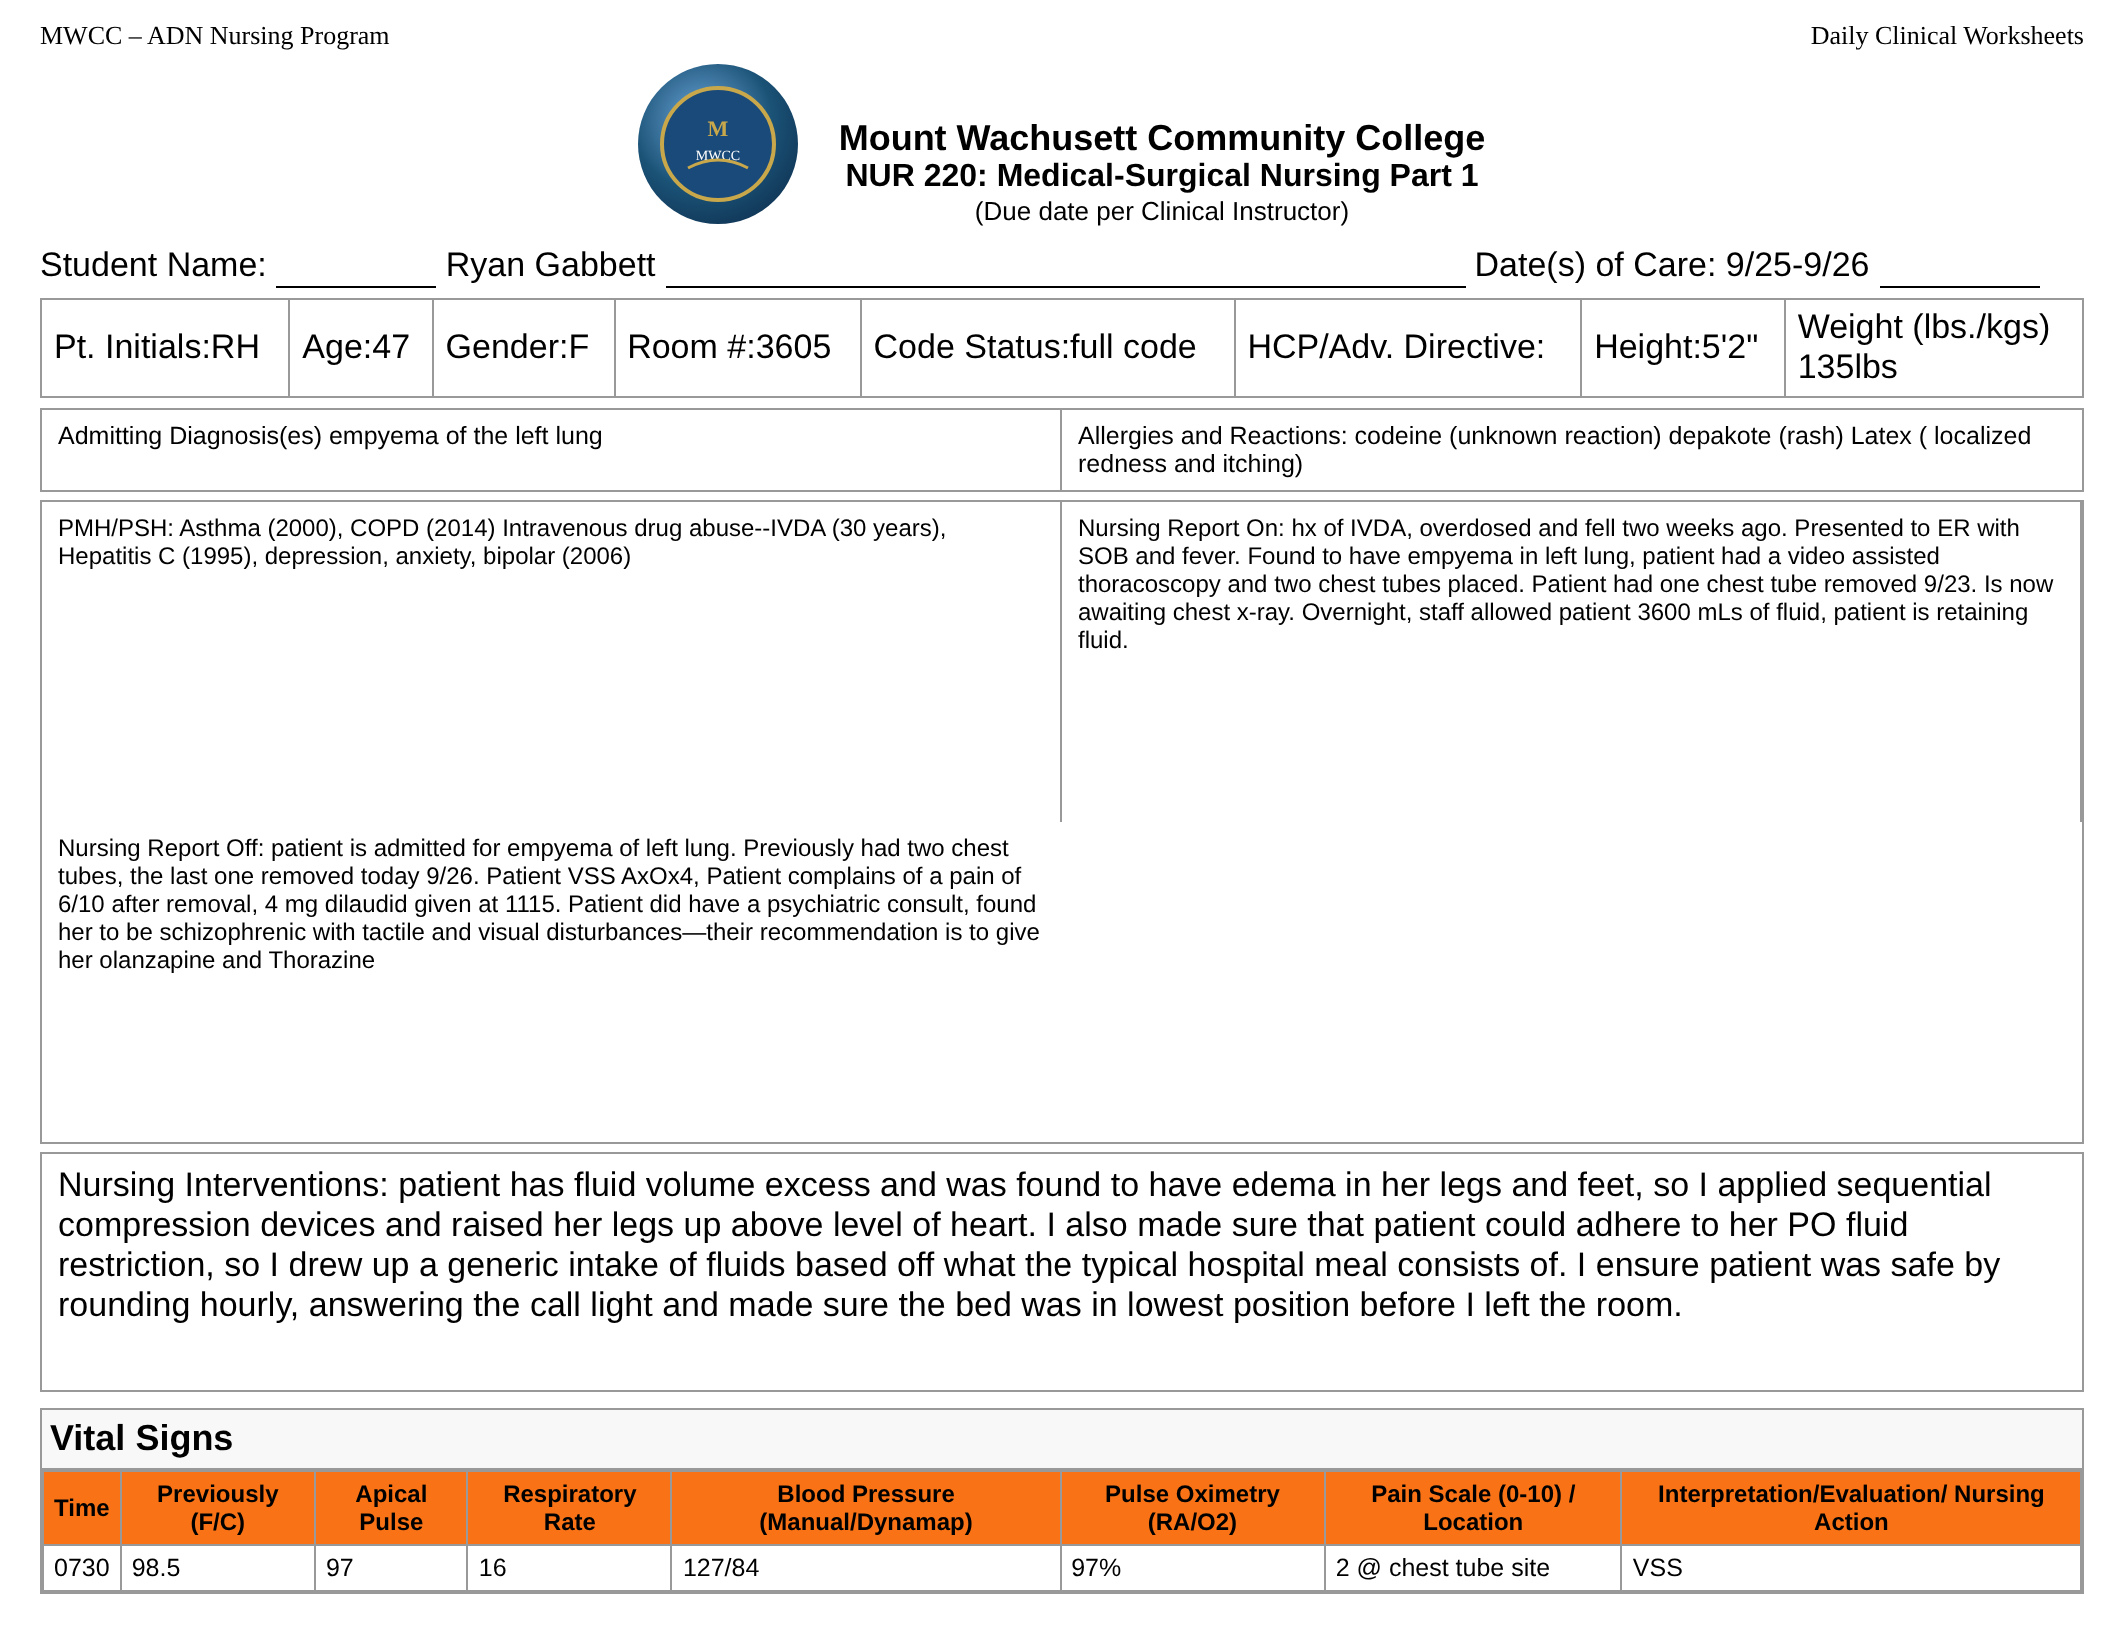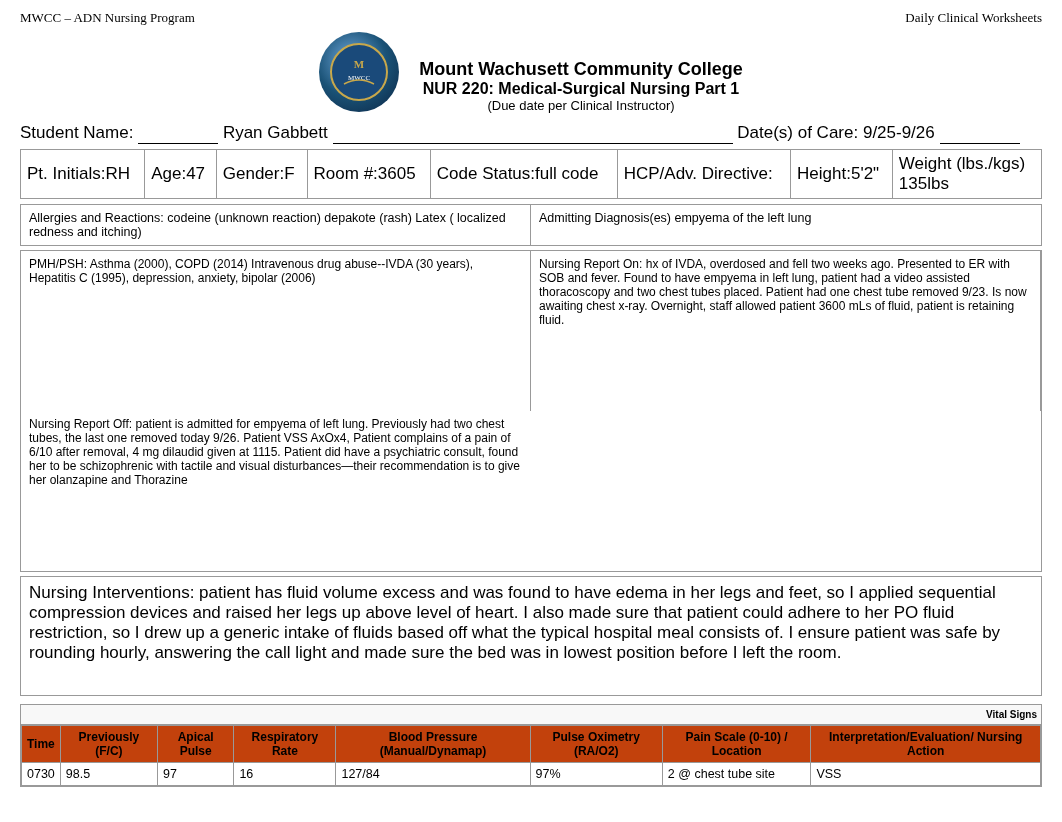--- a/index.html
+++ b/index.html
@@ -85,38 +85,38 @@
       padding: 6px 8px;
       font-size: 17px;
       min-height: 120px;
       margin-bottom: 4px;
     }
     .vitals-section {
       border: 1px solid #999;
       margin-top: 8px;
     }
     .vitals-title {
-      text-align: right;
-      font-weight: bold;
-      font-size: 10px;
+      text-align: left;
+      font-weight: bold;
+      font-size: 18px;
       padding: 4px;
       border-bottom: 1px solid #999;
       background: #f8f8f8;
     }
     .vitals-table {
       width: 100%;
       border-collapse: collapse;
     }
     .vitals-table th {
       border: 1px solid #999;
       padding: 4px 5px;
       text-align: center;
       font-size: 12px;
       font-weight: bold;
-      background: #c2410c;
+      background: #f97316;
     }
     .vitals-table td {
       border: 1px solid #999;
       padding: 4px 5px;
       font-size: 12.5px;
     }
     .diag-cell {
       padding: 6px 8px;
       font-size: 12.5px;
       border-right: 1px solid #999;
@@ -188,22 +188,22 @@
       <td>Height:5'2"</td>
       <td>
         <span>Weight (lbs./kgs)</span><br>
         <span>135lbs</span>
       </td>
     </tr>
   </tbody>
     </table>
 
   <div style="display:grid; grid-template-columns:1fr 1fr; border:1px solid #999; margin-bottom:4px;">
+    <div class="diag-cell">Admitting Diagnosis(es) empyema of the left lung</div>
     <div class="diag-cell">Allergies and Reactions: codeine (unknown reaction) depakote (rash) Latex ( localized redness and itching)</div>
-    <div class="diag-cell">Admitting Diagnosis(es) empyema of the left lung</div>
   </div>
 
   <div class="pmh-reports">
     <div class="pmh-cell">PMH/PSH:
 Asthma (2000), COPD (2014) Intravenous drug abuse--IVDA (30 years), Hepatitis C (1995), depression, anxiety, bipolar (2006)</div>
     <div class="pmh-cell">Nursing Report On:  hx of IVDA, overdosed and fell two weeks ago. Presented to ER with SOB and fever. Found to have empyema in left lung, patient had a video assisted thoracoscopy and two chest tubes placed. Patient had one chest tube removed 9/23. Is now awaiting chest x-ray. Overnight, staff allowed patient 3600 mLs of fluid, patient is retaining fluid.</div>
     <div class="pmh-cell">Nursing Report Off: patient is admitted for empyema of left lung. Previously had two chest tubes, the last one removed today 9/26. Patient VSS AxOx4, Patient complains of a pain of 6/10 after removal, 4 mg dilaudid given at 1115. Patient did have a psychiatric consult, found her to be schizophrenic with tactile and visual disturbances—their recommendation is to give her olanzapine and Thorazine</div>
   </div>
 
   <div class="interventions-box">Nursing Interventions: patient has fluid volume excess and was found to have edema in her legs and feet, so I applied sequential compression devices and raised her legs up above level of heart. I also made sure that patient could adhere to her PO fluid restriction, so I drew up a generic intake of fluids based off what the typical hospital meal consists of.  I ensure patient was safe by rounding hourly, answering the call light and made sure the bed was in lowest position before I left the room.</div>

